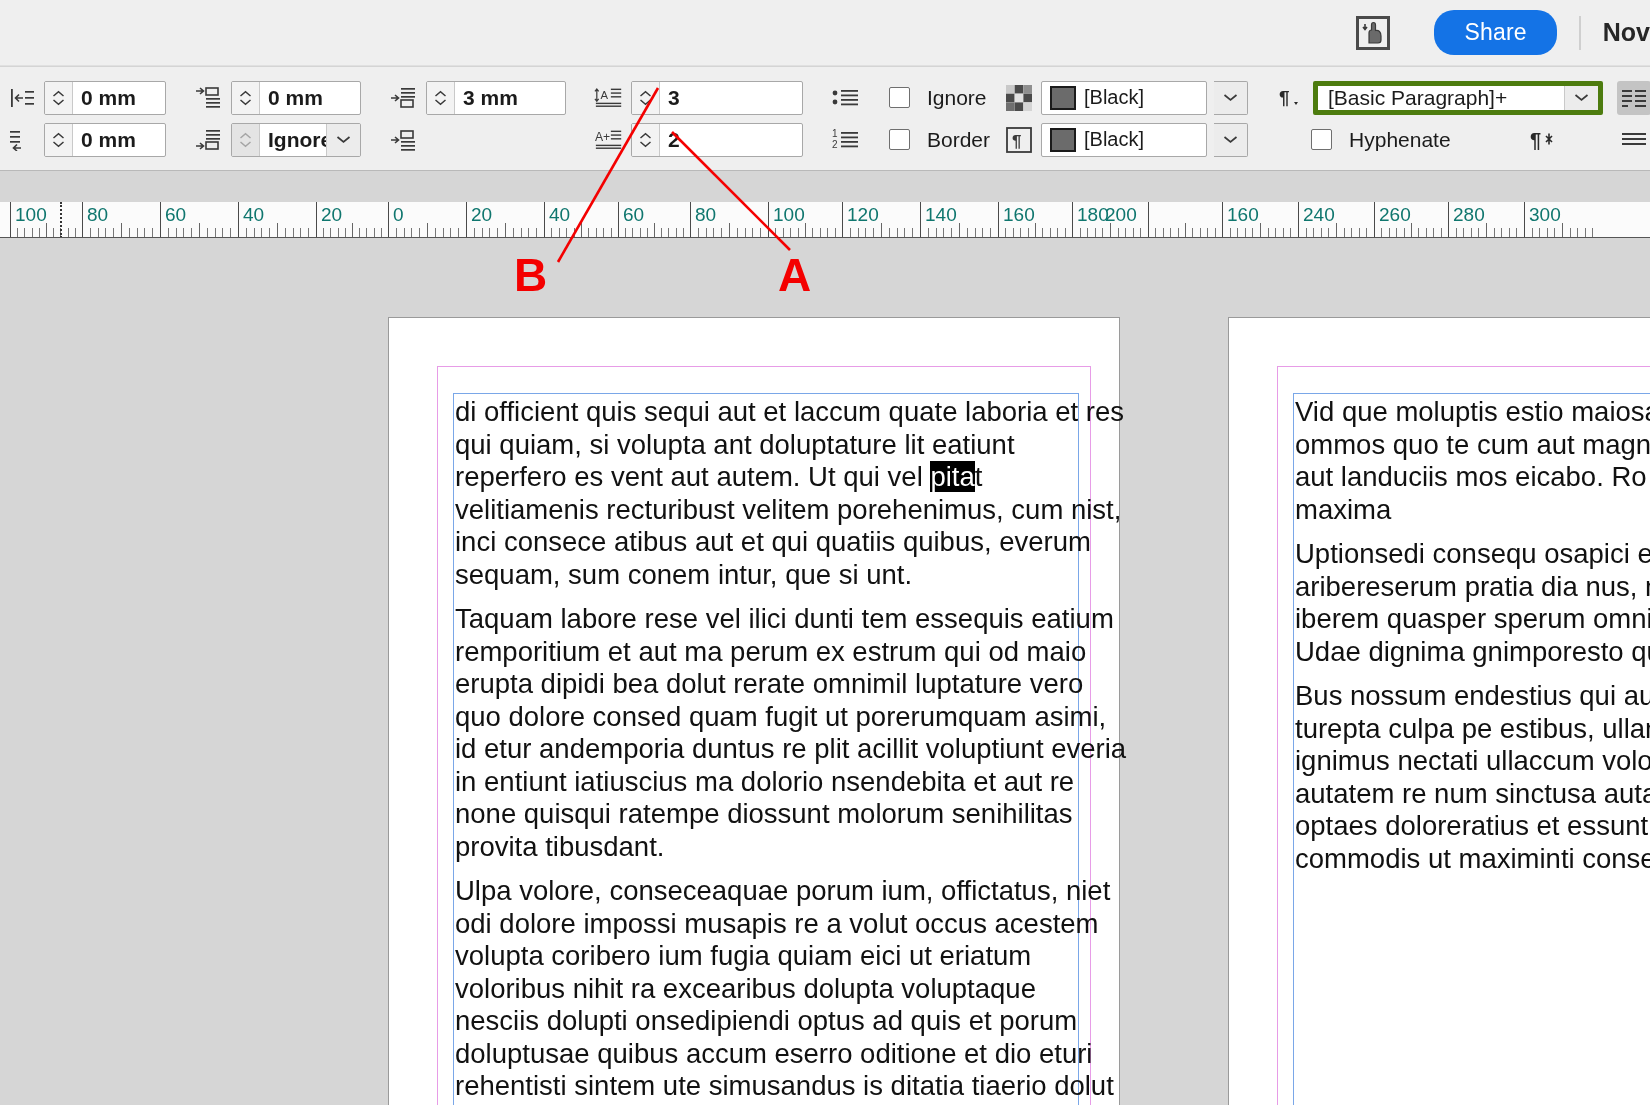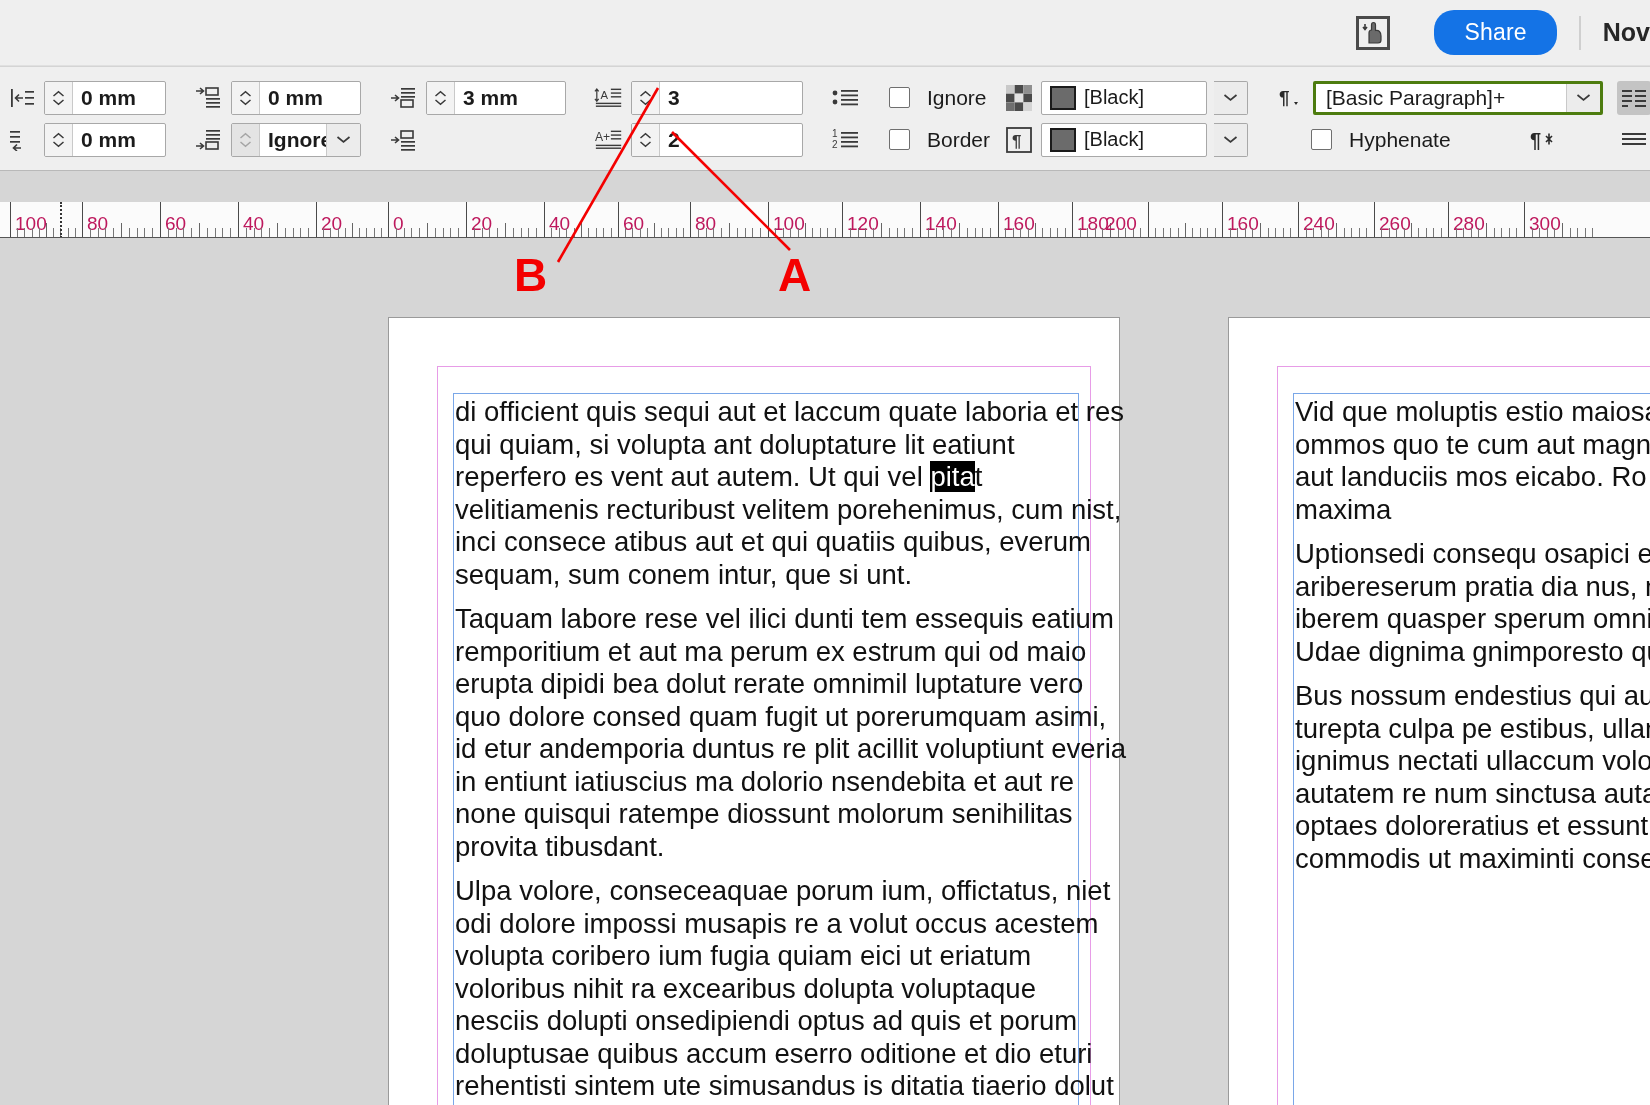--- a/index.html
+++ b/index.html
@@ -141,21 +141,21 @@
     border: 2px solid #1b1b1b; background: #6b6b6b;
     flex: 0 0 auto;
   }
   .colorfield .cname {
     font-size: 20px; color: #1b1b1b; flex: 1 1 auto; white-space: nowrap;
   }
 
   .stylefield {
     display: flex; align-items: stretch;
     height: 34px; width: 290px;
-    border: 3px solid #4d7c0f; background: #fff; border-radius: 2px;
+    border: 5px solid #4d7c0f; background: #fff; border-radius: 2px;
     overflow: hidden;
   }
   .stylefield .sval {
     flex: 1 1 auto; font-size: 21px; color: #1b1b1b;
     display: flex; align-items: center; padding: 0 10px; white-space: nowrap;
   }
 
   .iconbtn {
     width: 34px; height: 34px;
     display: flex; align-items: center; justify-content: center;
@@ -178,23 +178,22 @@
   .tick-major {
     position: absolute; top: 0; width: 1px; height: 36px; background: #4a4a4a;
   }
   .tick-minor {
     position: absolute; bottom: 0; width: 1px; height: 9px; background: #777;
   }
   .tick-mid {
     position: absolute; bottom: 0; width: 1px; height: 14px; background: #666;
   }
   .tick-label {
-    position: absolute; top: 2px; font-size: 19px; color: #be185d;
+    position: absolute; top: 2px; font-size: 19px; color: #0f766e;
     font-family: "Liberation Sans", sans-serif;
-    margin-top: 9px;
   }
   .zero-dotted {
     position: absolute; top: 0; height: 36px; width: 0;
     border-left: 2px dotted #333;
   }
 
   
   .canvas {
     position: absolute; top: 238px; left: 0;
     width: 1650px; height: 867px; background: #d6d6d6;

